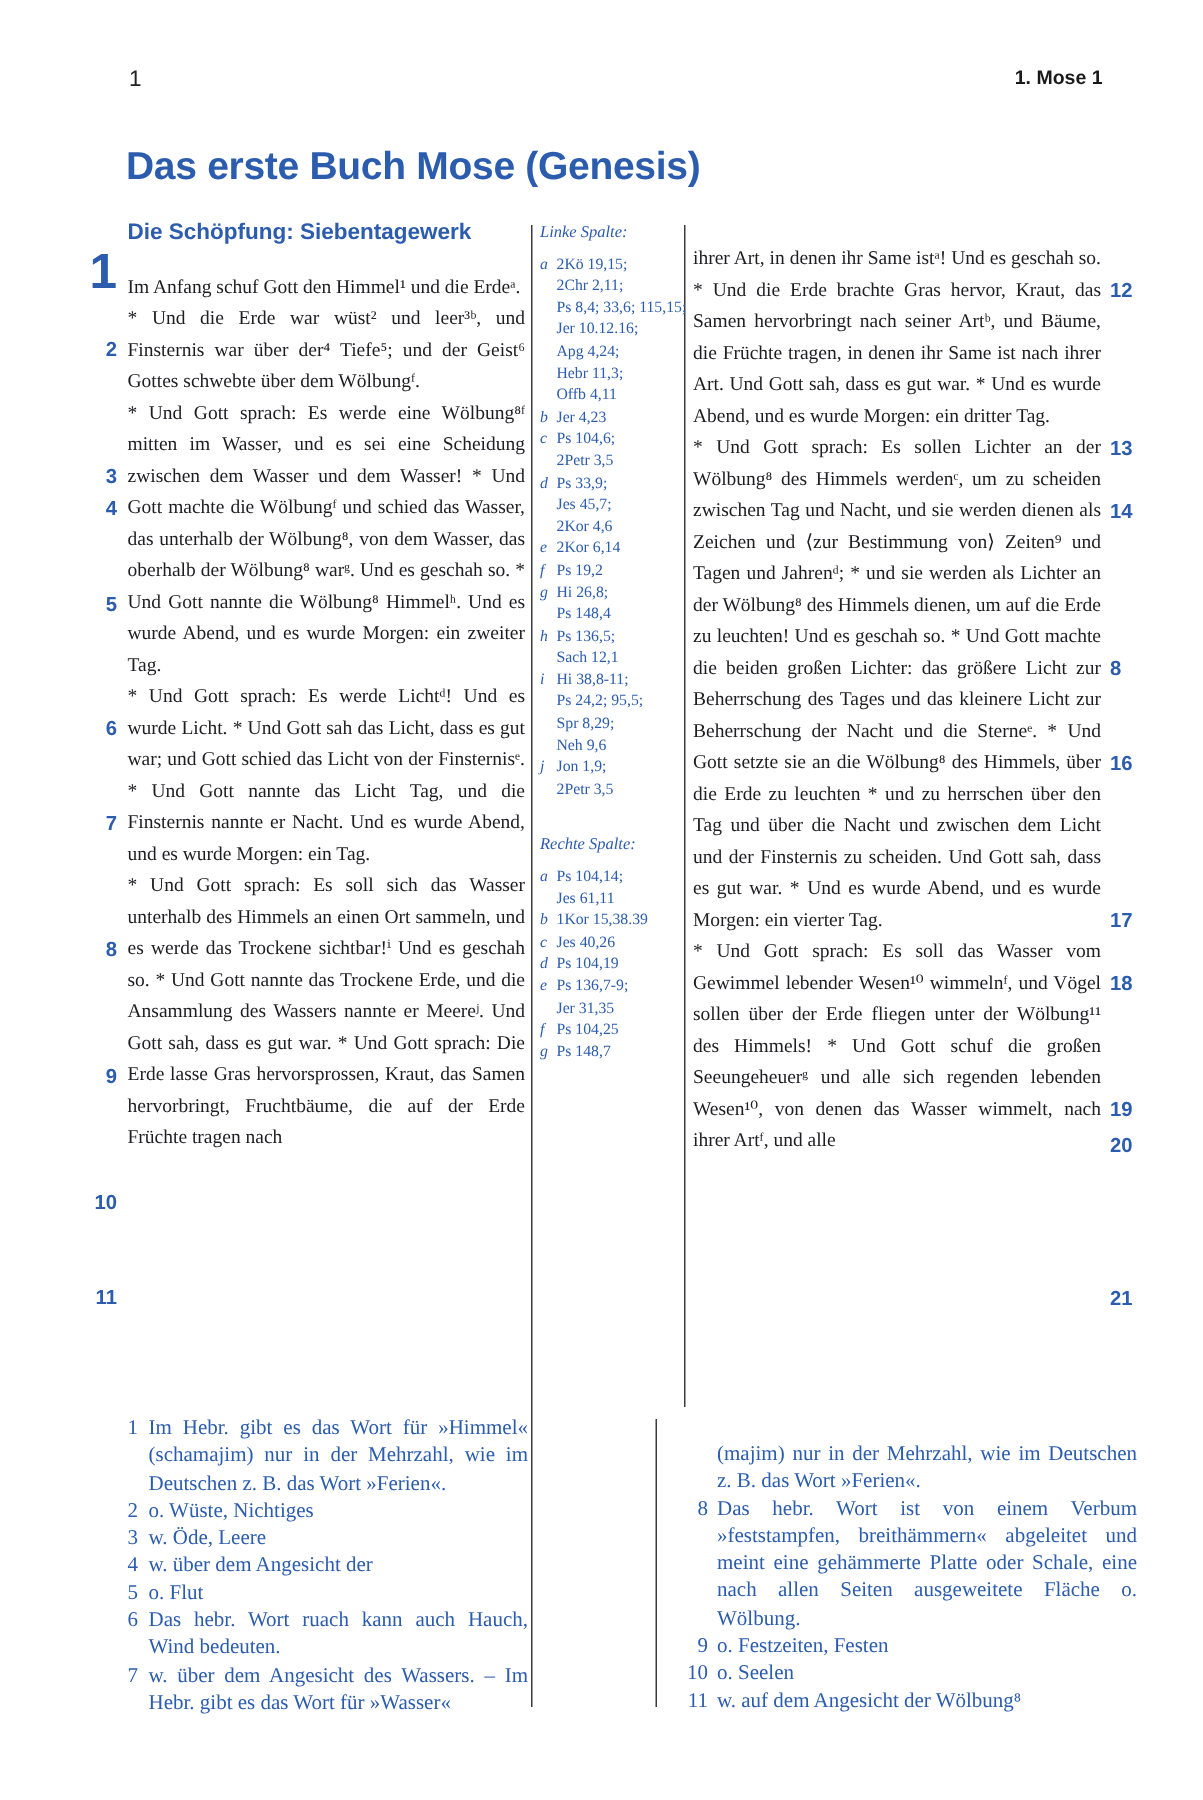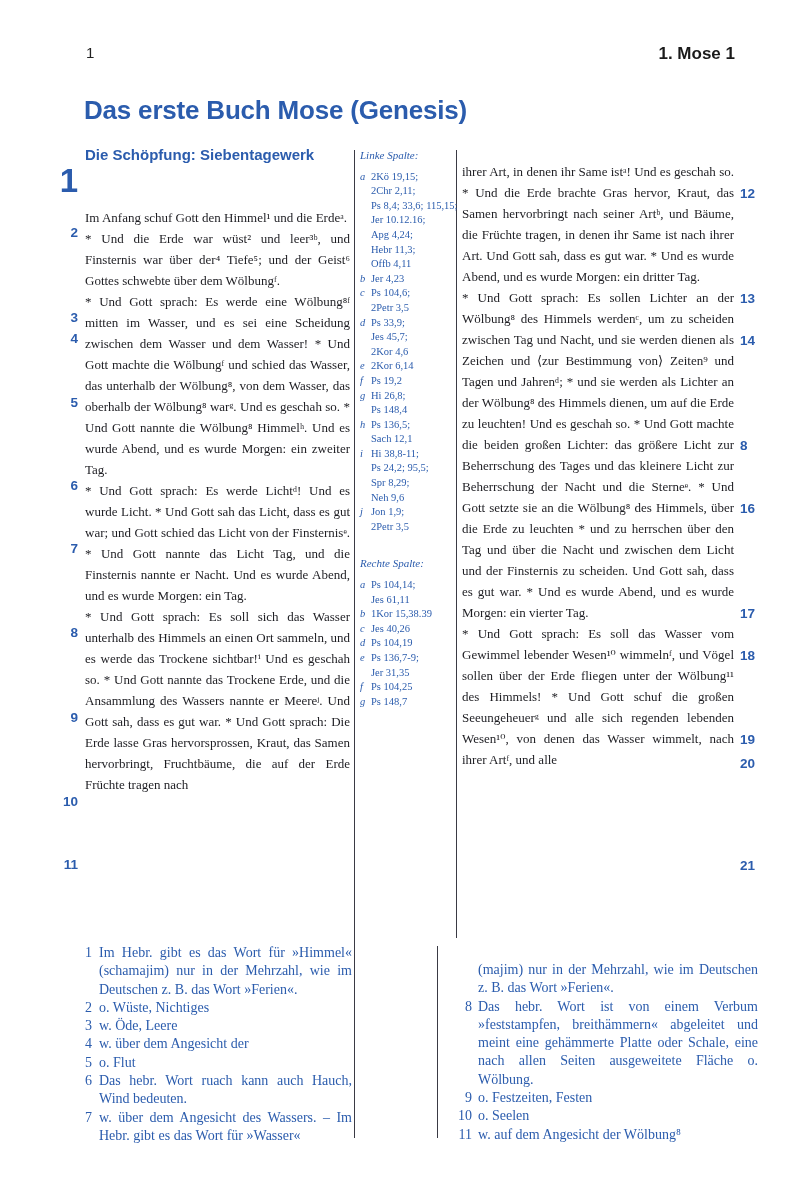--- a/index.html
+++ b/index.html
@@ -18,21 +18,21 @@
   }
   
   .page-number{
     position:absolute;left:86px;top:44px;
     font-family:"Liberation Sans","DejaVu Sans",sans-serif;
     font-size:15px;color:#222;
   }
   .running-title{
     position:absolute;right:67px;top:44px;
     font-family:"Liberation Sans","DejaVu Sans",sans-serif;
-    font-size:17px;font-weight:bold;color:#1a1a1a;
+    font-size:13px;font-weight:bold;color:#1a1a1a;
   }
   .book-title{
     position:absolute;left:84px;top:78px;
     font-family:"Liberation Sans","DejaVu Sans",sans-serif;
     font-size:26px;font-weight:bold;color:var(--accent);
     letter-spacing:-0.2px;
   }
   .section-heading{
     position:absolute;left:85px;top:146px;
     font-family:"Liberation Sans","DejaVu Sans",sans-serif;
@@ -47,21 +47,21 @@
     line-height:36px;
   }
   
   .text-col{
     position:absolute;
     font-size:13px;line-height:21px;
     text-align:justify;
     hyphens:auto;-webkit-hyphens:auto;
   }
   .text-col p{margin:0;}
-  .col-left{left:85px;top:180px;width:265px;height:758px;margin-top:27px;}
+  .col-left{left:85px;top:180px;width:265px;height:758px;}
   .col-right{left:462px;top:161px;width:272px;height:777px;}
   
   .gutter{position:absolute;}
   .gutter-left{left:54px;top:180px;width:24px;height:758px;}
   .gutter-right{left:740px;top:161px;width:26px;height:777px;}
   .vnum{
     position:absolute;
     font-family:"Liberation Sans","DejaVu Sans",sans-serif;
     font-size:13.5px;font-weight:bold;color:var(--accent);
     line-height:21px;

